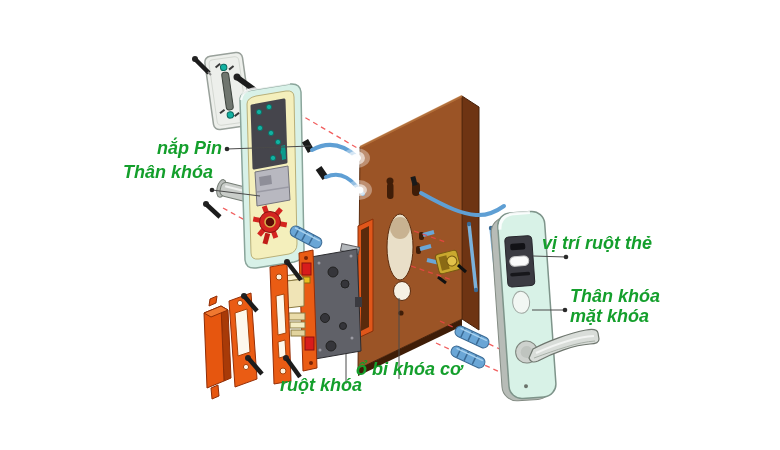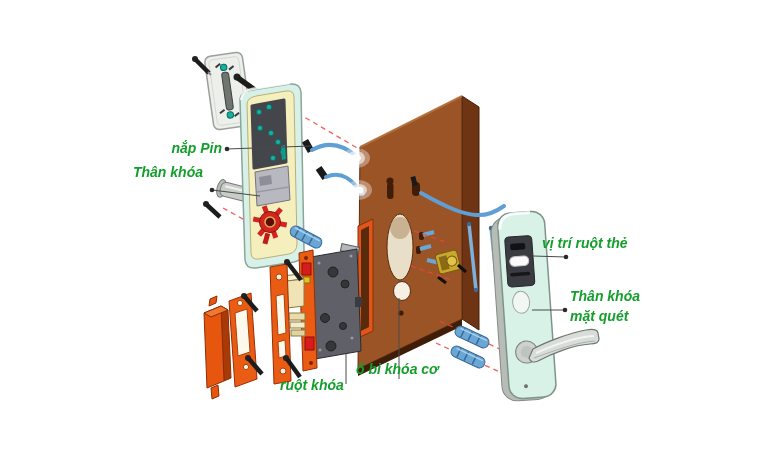--- a/index.html
+++ b/index.html
@@ -1,20 +1,20 @@
 <!DOCTYPE html>
 <html><head>
 <meta charset="utf-8">
 <style>
   html,body{margin:0;padding:0;background:#fff;}
   .stage{position:relative;width:780px;height:450px;background:#fff;overflow:hidden;
          font-family:"Liberation Sans",sans-serif;}
   .stage svg{position:absolute;left:0;top:0;}
   .label{position:absolute;color:#149f2c;font-style:italic;font-weight:700;
-         font-size:14px;line-height:20px;white-space:nowrap;}
+         font-size:18px;line-height:20px;white-space:nowrap;}
   .label.r{text-align:right;}
   .label.c{text-align:center;}
   #lbl-nap-pin   {left:120px;top:138px;width:102px;}
   #lbl-than-trong{left:118px;top:162px;width:100px;}
   #lbl-vi-tri    {left:542px;top:233px;}
   #lbl-than-ngoai{left:570px;top:286px;width:96px;}
   #lbl-ruot-khoa {left:280px;top:375px;}
   #lbl-o-bi      {left:356px;top:359px;}
 </style>
 </head>
@@ -303,19 +303,19 @@
   <div class="label r" id="lbl-nap-pin">nắp Pin</div>
 
   <div class="label c" id="lbl-than-trong">
     <div>Thân khóa</div>
   </div>
 
   <div class="label" id="lbl-vi-tri">vị trí ruột thẻ</div>
 
   <div class="label" id="lbl-than-ngoai">
     <div>Thân khóa</div>
-    <div>mặt quét</div>
+    <div>mặt khóa</div>
   </div>
 
   <div class="label" id="lbl-ruot-khoa">ruột khóa</div>
 
   <div class="label" id="lbl-o-bi">ổ bi khóa cơ</div>
 </div>
 
 </body></html>

